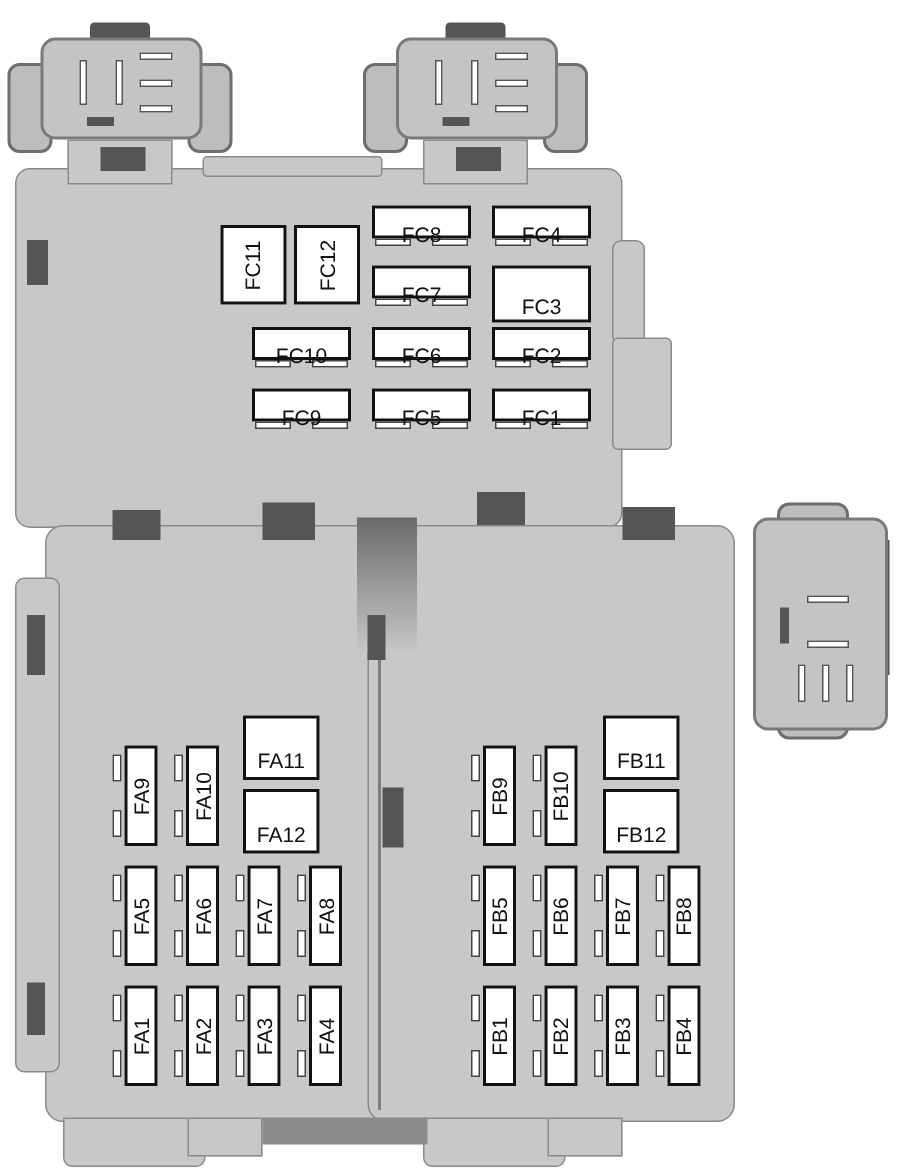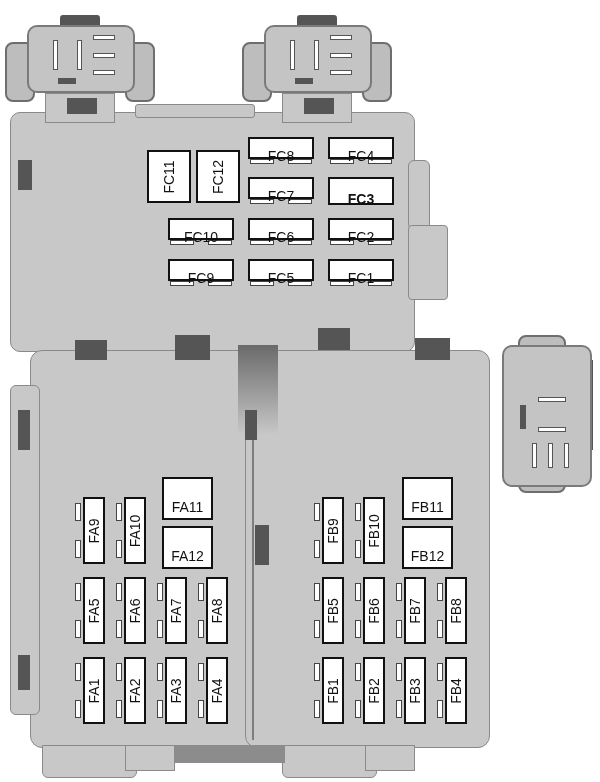--- a/index.html
+++ b/index.html
@@ -106,21 +106,21 @@
     <div class="abs fuse h" style="left: 328px; top: 137px; width: 66px; height: 22px;">
       <span>FC4</span>
     </div>
     <div class="abs term" style="left: 250px; top: 199px; width: 24px;"></div>
     <div class="abs term" style="left: 288px; top: 199px; width: 24px;"></div>
     <div class="abs fuse h" style="left: 248px; top: 177px; width: 66px; height: 22px;">
       <span>FC7</span>
     </div>
     <div class="abs term" style="left: 330px; top: 199px; width: 24px;"></div>
     <div class="abs term" style="left: 368px; top: 199px; width: 24px;"></div>
-    <div class="abs fuse h" style="left: 328px; top: 177px; width: 66px; height: 28px; font-weight: bold;">
+    <div class="abs fuse h" style="left: 328px; top: 177px; width: 66px; height: 38px;">
       <span>FC3</span>
     </div>
     <div class="abs term" style="left: 170px; top: 240px; width: 24px;"></div>
     <div class="abs term" style="left: 208px; top: 240px; width: 24px;"></div>
     <div class="abs fuse h" style="left: 168px; top: 218px; width: 66px; height: 22px;">
       <span>FC10</span>
     </div>
     <div class="abs term" style="left: 250px; top: 240px; width: 24px;"></div>
     <div class="abs term" style="left: 288px; top: 240px; width: 24px;"></div>
     <div class="abs fuse h" style="left: 248px; top: 218px; width: 66px; height: 22px;">

